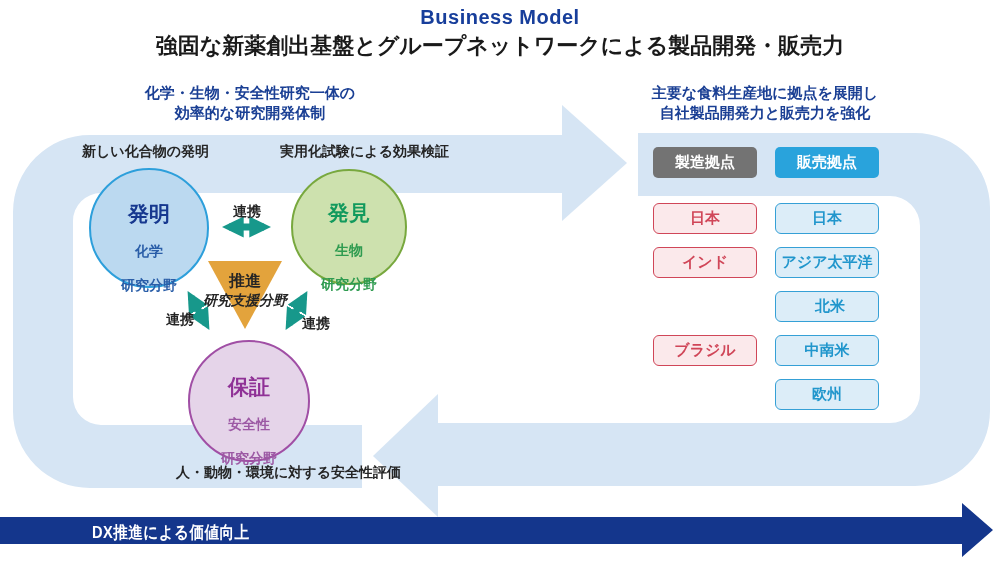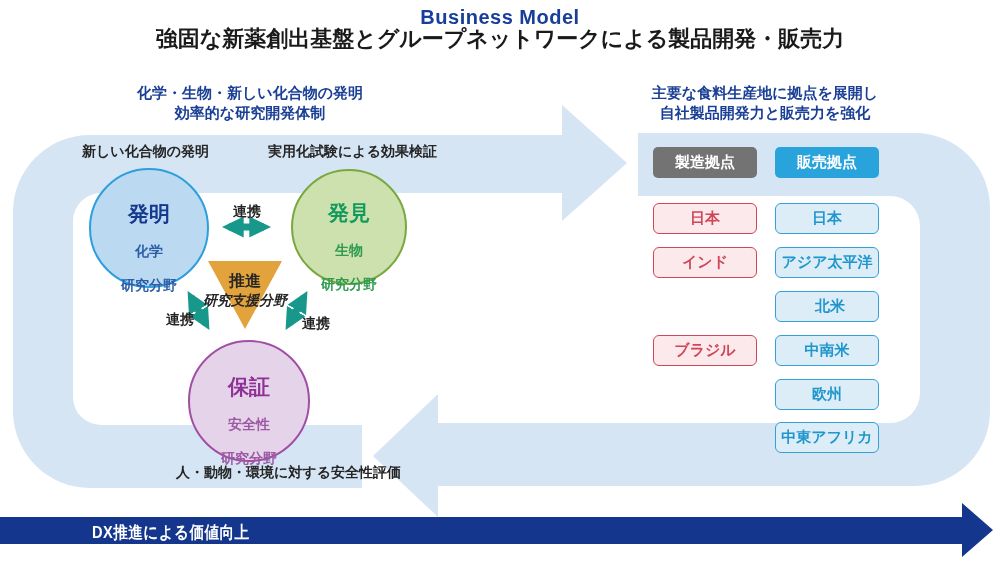--- a/index.html
+++ b/index.html
@@ -3,27 +3,27 @@
 <meta charset="utf-8">
 <style>
   html,body{margin:0;padding:0;background:#fff;}
   .stage{
     position:relative;width:1000px;height:563px;overflow:hidden;background:#fff;
     font-family:"Liberation Sans","DejaVu Sans",sans-serif;
   }
   .abs{position:absolute;}
   svg.bg{position:absolute;left:0;top:0;width:1000px;height:563px;}
   .page-title{left:0;top:6px;width:1000px;text-align:center;font-size:20px;font-weight:bold;color:#173E9B;letter-spacing:0.5px;}
-  .page-subtitle{left:0;top:24px;width:1000px;text-align:center;font-size:22px;font-weight:bold;color:#1a1a1a;}
+  .page-subtitle{left:0;top:31px;width:1000px;text-align:center;font-size:22px;font-weight:bold;color:#1a1a1a;}
   .blue-heading{font-size:15px;line-height:20px;font-weight:bold;color:#1A3F94;text-align:center;}
   .h-left{left:50px;top:83px;width:400px;}
   .h-right{left:615px;top:83px;width:300px;}
   .band-label{font-size:14px;font-weight:bold;color:#252525;white-space:nowrap;}
   .lbl-invention{left:82px;top:143px;}
-  .lbl-validation{left:268px;top:143px;}
+  .lbl-validation{left:280px;top:143px;}
   .lbl-safety{left:148px;top:464px;margin-left:28px;}
   .node-text{text-align:center;}
   .node-title{font-size:21px;font-weight:bold;line-height:25px;}
   .node-sub{font-size:14px;line-height:18px;margin-top:16px;font-weight:bold;}
   .nt-invention{left:90px;top:201px;width:118px;}
   .nt-invention .node-title{color:#16388F;}
   .nt-invention .node-sub{color:#2A5EA8;}
   .nt-discovery{left:292px;top:200px;width:114px;}
   .nt-discovery .node-title{color:#129A5D;}
   .nt-discovery .node-sub{color:#2F9B50;}
@@ -86,21 +86,21 @@
 
     <line x1="229" y1="227" x2="264" y2="227" stroke="#17988B" stroke-width="7" marker-start="url(#tealhead)" marker-end="url(#tealhead)"></line>
     <line x1="191" y1="297" x2="206" y2="324" stroke="#17988B" stroke-width="7" marker-start="url(#tealhead)" marker-end="url(#tealhead)"></line>
     <line x1="304" y1="297" x2="289" y2="324" stroke="#17988B" stroke-width="7" marker-start="url(#tealhead)" marker-end="url(#tealhead)"></line>
   </svg>
 
   <div class="abs page-title">Business Model</div>
   <div class="abs page-subtitle">強固な新薬創出基盤とグループネットワークによる製品開発・販売力</div>
 
   <div class="abs blue-heading h-left">
-    <div>化学・生物・新しい化合物の発明</div>
+    <div>化学・生物・安全性研究一体の</div>
     <div>効率的な研究開発体制</div>
   </div>
 
   <div class="abs blue-heading h-right">
     <div>主要な食料生産地に拠点を展開し</div>
     <div>自社製品開発力と販売力を強化</div>
   </div>
 
   <div class="abs band-label lbl-invention">新しい化合物の発明</div>
   <div class="abs band-label lbl-validation">実用化試験による効果検証</div>
@@ -134,17 +134,16 @@
 
   <div class="abs site-box box-red col-red row-0">日本</div>
   <div class="abs site-box box-red col-red row-1">インド</div>
   <div class="abs site-box box-red col-red row-3">ブラジル</div>
 
   <div class="abs site-box box-blue col-blue row-0">日本</div>
   <div class="abs site-box box-blue col-blue row-1">アジア太平洋</div>
   <div class="abs site-box box-blue col-blue row-2">北米</div>
   <div class="abs site-box box-blue col-blue row-3">中南米</div>
   <div class="abs site-box box-blue col-blue row-4">欧州</div>
-  <div class="abs site-box box-blue col-blue row-5">中東アフリカ</div>
 
   <div class="abs dx-label">DX推進による価値向上</div>
 
 </div>
 
 </body></html>

